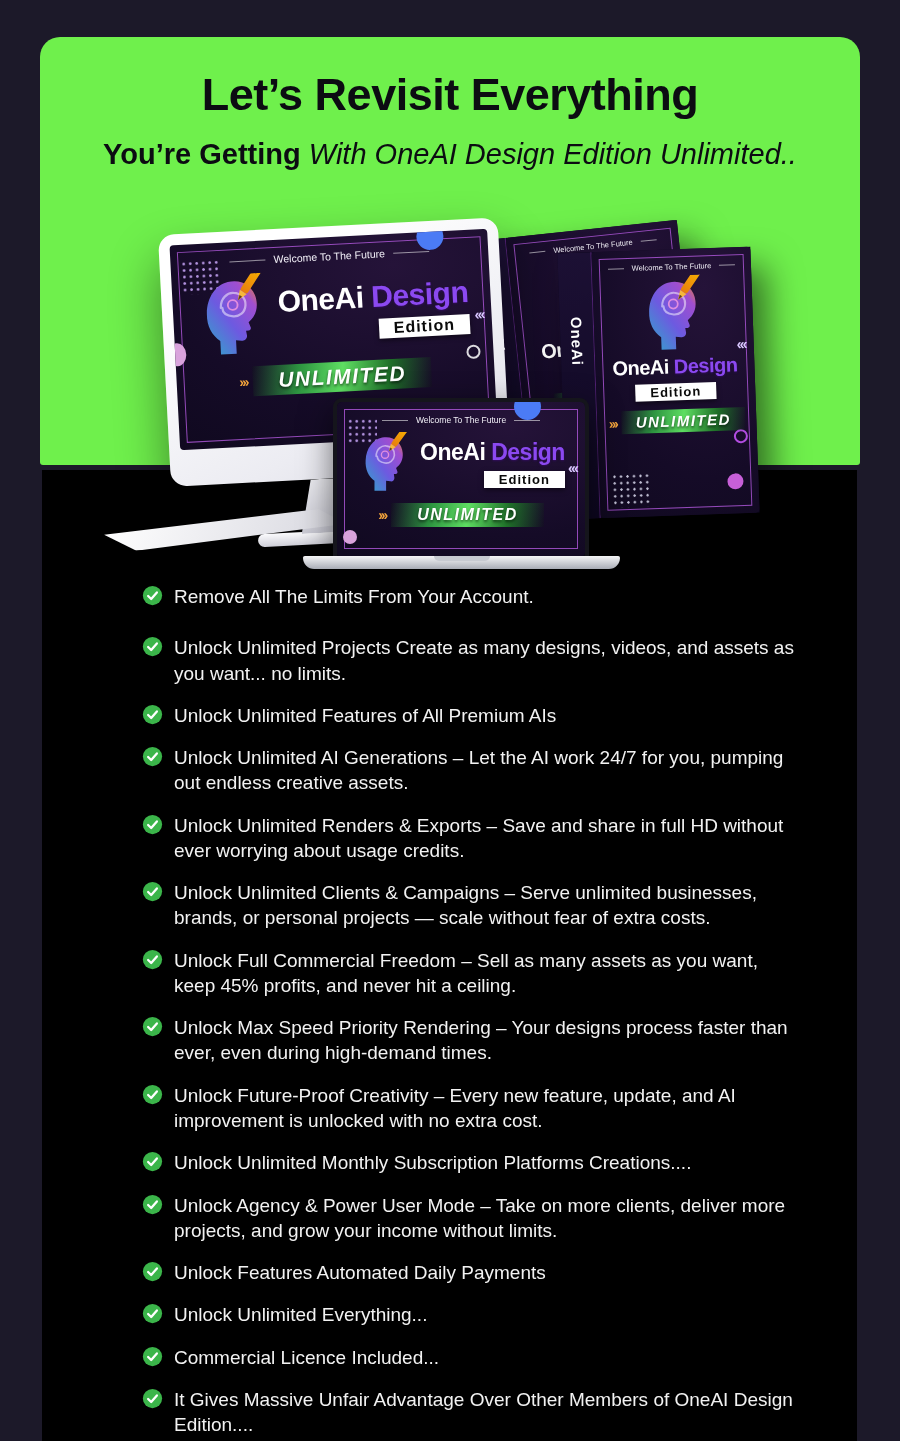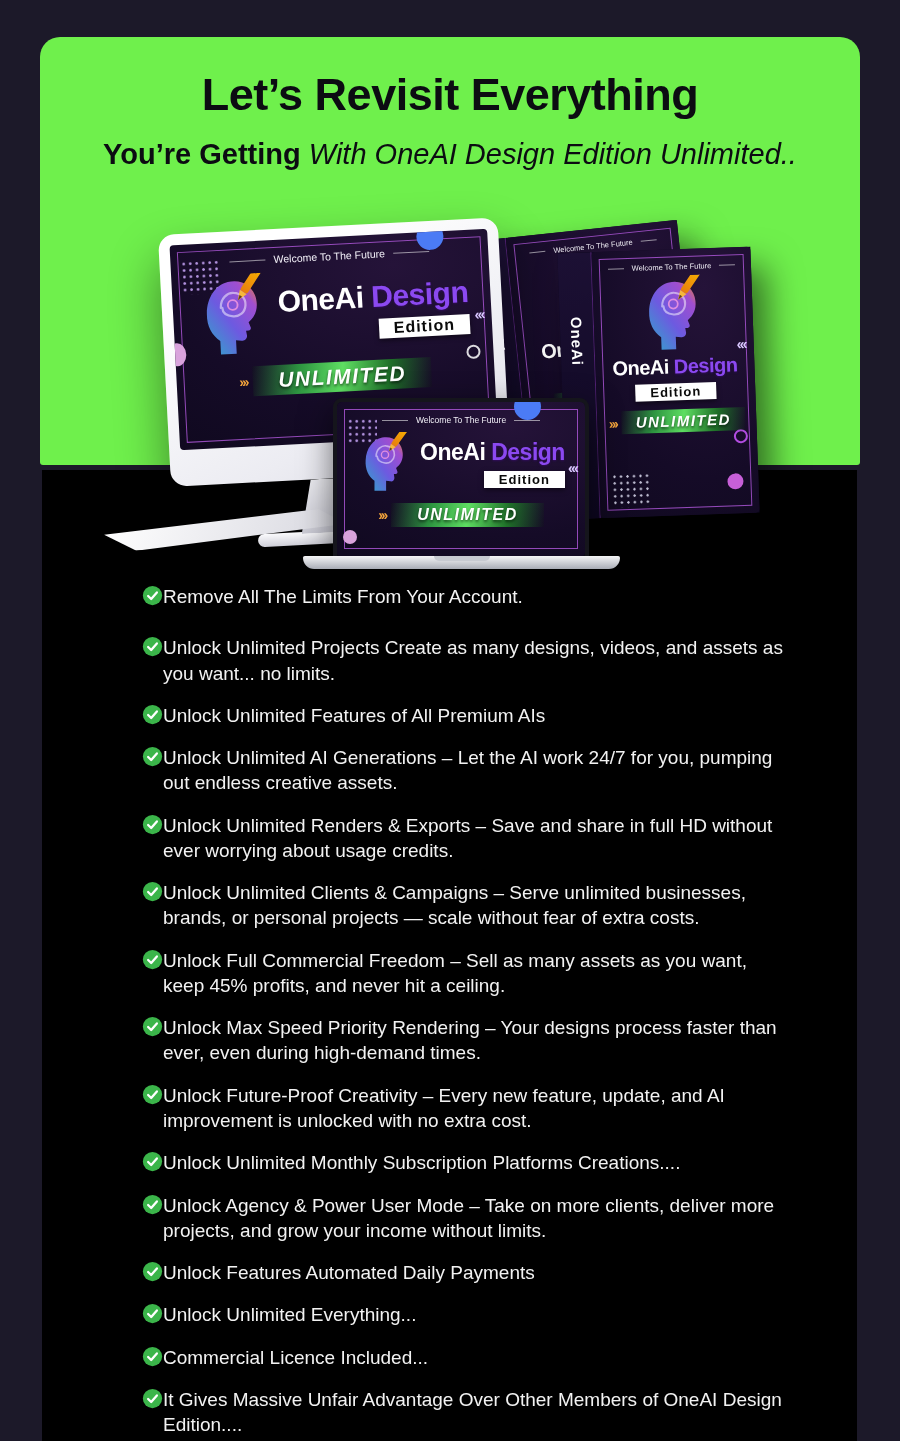--- a/index.html
+++ b/index.html
@@ -128,21 +128,21 @@
   .laptop-screen{
     margin-left:30px;width:256px;height:158px;box-sizing:border-box;
     background:#0c0917;border:4px solid #15151c;border-bottom:none;border-radius:9px 9px 0 0;
     overflow:hidden;box-shadow:0 12px 32px rgba(0,0,0,.55);
   }
   .laptop-base{position:relative;width:317px;height:13px;background:linear-gradient(180deg,#f5f5f7,#a9adb6);border-radius:2px 2px 12px 12px;}
   .notch{position:absolute;left:50%;transform:translateX(-50%);top:0;width:56px;height:5px;background:#c7cad1;border-radius:0 0 8px 8px;}
 
   
   .features{position:absolute;left:142px;top:584px;width:656px;margin:0;padding:0;list-style:none;z-index:7;}
-  .feat{display:flex;align-items:flex-start;margin-bottom:17px;}
+  .feat{display:flex;align-items:flex-start;gap:11px;margin-bottom:17px;}
   .feat.gap-lg{margin-bottom:26px;}
   .check{flex:0 0 21px;width:21px;height:21px;margin-top:1px;}
   .feat-text{font-size:19px;line-height:1.33;color:#f2f2f2;max-width:623px;}
   .hidden-defs{position:absolute;width:0;height:0;overflow:hidden;}
 </style>
 </head>
 <body>
 
 <svg class="hidden-defs" aria-hidden="true">
   <defs>

